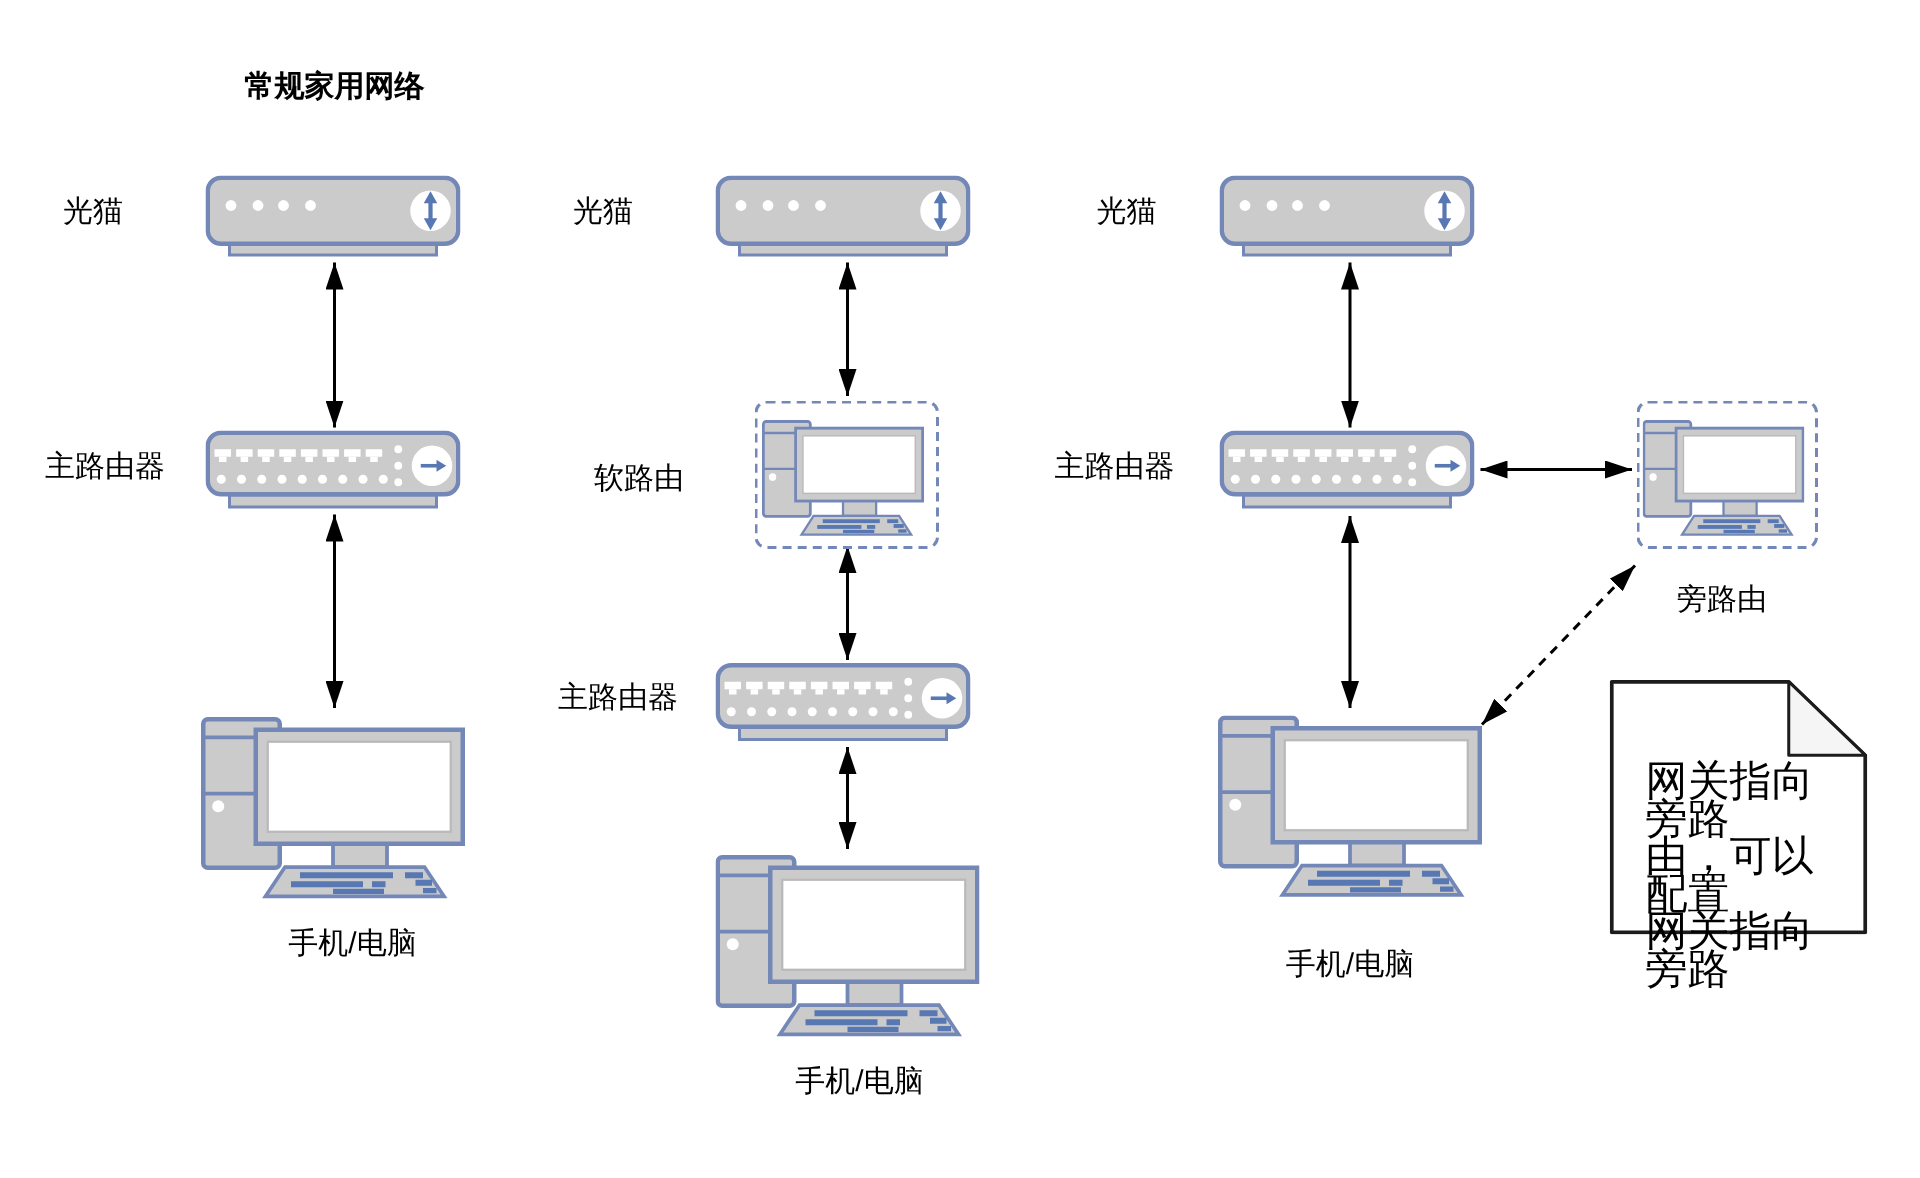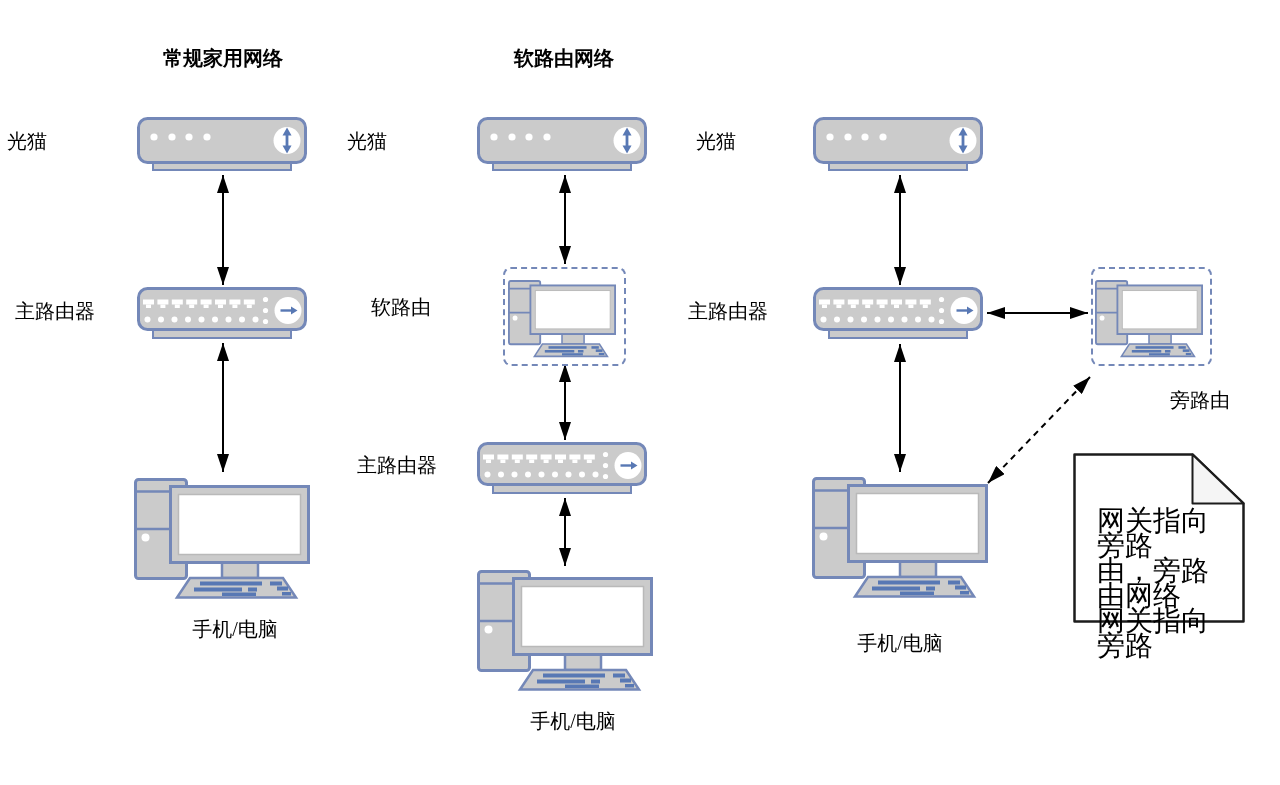--- a/index.html
+++ b/index.html
@@ -2,25 +2,25 @@
 <html style="--background: #ffffff; --device-fill: #cbcbcb; --device-stroke: #7488b8; --accent-blue: #5878b4; --screen-fill: #ffffff; --arrow-color: #000000; --note-border: #1c1c1c; --note-fold-fill: #f5f5f5; --text-color: #000000; --bg: #ffffff;"><head>
 <meta charset="utf-8">
 <style>
   :root{
     --device-fill:#cbcbcb; --device-stroke:#7488b8; --accent-blue:#5878b4;
     --screen-fill:#ffffff; --arrow-color:#000000; --note-border:#1c1c1c;
     --note-fold-fill:#f5f5f5; --text-color:#000000; --bg:#ffffff;
   }
   html,body{margin:0;padding:0;background:var(--bg);}
   .canvas{position:relative;width:1280px;height:785px;background:var(--bg);overflow:hidden;
-          font-family:Liberation Serif, serif;color:var(--text-color);}
+          font-family:Liberation Sans, sans-serif;color:var(--text-color);}
   .abs{position:absolute;}
   .title{position:absolute;font-size:20px;line-height:22px;font-weight:bold;text-align:center;white-space:nowrap;}
   .lbl{position:absolute;font-size:20px;line-height:22px;white-space:nowrap;}
-  .lbl.r{text-align:left;}
+  .lbl.r{text-align:center;}
   .lbl.c{text-align:center;}
   .dashed-box{position:absolute;border:2px dashed var(--device-stroke);border-radius:8px;background:transparent;}
   .note-text{position:absolute;font-size:28px;line-height:25px;}
   
   .d-body{fill:var(--device-fill);stroke:var(--device-stroke);stroke-width:3;}
   .d-base{fill:var(--device-fill);stroke:var(--device-stroke);stroke-width:2;}
   .d-dot{fill:#ffffff;}
   .d-circle{fill:#ffffff;}
   .d-glyph{fill:var(--accent-blue);stroke:none;}
   .pc-part{fill:var(--device-fill);stroke:var(--device-stroke);}
@@ -128,21 +128,20 @@
     <path class="arrow" d="M565,175 V264"></path>
     <path class="arrow" d="M565,364 V440"></path>
     <path class="arrow" d="M565,498 V566"></path>
     <path class="arrow" d="M900,175 V285"></path>
     <path class="arrow" d="M900,344 V472"></path>
     <path class="arrow" d="M987,313 H1088"></path>
     <path class="arrow dashed" d="M988,483 L1090,377"></path>
   </svg>
 
   <div class="title" style="left:123px;top:47px;width:200px">常规家用网络</div>
-  <div class="title" style="left:464px;top:47px;width:200px">软路由网络</div>
 
   <svg class="abs" style="left:137px;top:117px" width="170" height="55">
       <use href="#sym-modem"></use>
     </svg>
   <div class="lbl r" style="left:7px;top:130px;width:110px">光猫</div>
   <svg class="abs" style="left:137px;top:287px" width="170" height="53">
       <use href="#sym-router"></use>
     </svg>
   <div class="lbl r" style="left:15px;top:300px;width:110px">主路由器</div>
   <svg class="abs" style="left:134px;top:478px" width="176" height="122">
@@ -151,21 +150,21 @@
   <div class="lbl c" style="left:155px;top:618px;width:160px">手机/电脑</div>
 
   <svg class="abs" style="left:477px;top:117px" width="170" height="55">
       <use href="#sym-modem"></use>
     </svg>
   <div class="lbl r" style="left:347px;top:130px;width:110px">光猫</div>
   <div class="dashed-box" style="left:503px;top:267px;width:119px;height:95px"></div>
   <svg class="abs" style="left:508px;top:280px" width="108" height="78" viewBox="0 0 176 122" preserveAspectRatio="none">
       <use href="#sym-pc"></use>
     </svg>
-  <div class="lbl r" style="left:371px;top:296px;width:110px">软路由</div>
+  <div class="lbl r" style="left:371px;top:308px;width:110px">软路由</div>
   <svg class="abs" style="left:477px;top:442px" width="170" height="53">
       <use href="#sym-router"></use>
     </svg>
   <div class="lbl r" style="left:357px;top:454px;width:110px">主路由器</div>
   <svg class="abs" style="left:477px;top:570px" width="176" height="122">
       <use href="#sym-pc"></use>
     </svg>
   <div class="lbl c" style="left:493px;top:710px;width:160px">手机/电脑</div>
 
   <svg class="abs" style="left:813px;top:117px" width="170" height="55">
@@ -173,29 +172,29 @@
     </svg>
   <div class="lbl r" style="left:696px;top:130px;width:110px">光猫</div>
   <svg class="abs" style="left:813px;top:287px" width="170" height="53">
       <use href="#sym-router"></use>
     </svg>
   <div class="lbl r" style="left:688px;top:300px;width:110px">主路由器</div>
   <div class="dashed-box" style="left:1091px;top:267px;width:117px;height:95px"></div>
   <svg class="abs" style="left:1095px;top:280px" width="108" height="78" viewBox="0 0 176 122" preserveAspectRatio="none">
       <use href="#sym-pc"></use>
     </svg>
-  <div class="lbl c" style="left:1120px;top:389px;width:160px">旁路由</div>
+  <div class="lbl c" style="left:1068px;top:389px;width:160px">旁路由</div>
   <svg class="abs" style="left:812px;top:477px" width="176" height="122">
       <use href="#sym-pc"></use>
     </svg>
   <div class="lbl c" style="left:820px;top:632px;width:160px">手机/电脑</div>
 
   <svg class="abs" style="left:1073px;top:453px" width="172" height="170">
     <path class="note-page" d="M1.5 1.5 H119.5 L170.5 50.5 V168.5 H1.5 Z"></path>
     <path class="note-flap" d="M119.5 1.5 V50.5 H170.5 Z"></path>
   </svg>
   <div class="note-text" style="left:1097px;top:508px;width:132px">
     <div>网关指向旁路</div>
-    <div>由，旁路由网络</div>
+    <div>由，可以配置</div>
     <div>网关指向旁路</div>
   </div>
 
 </div>
 
 </body></html>

